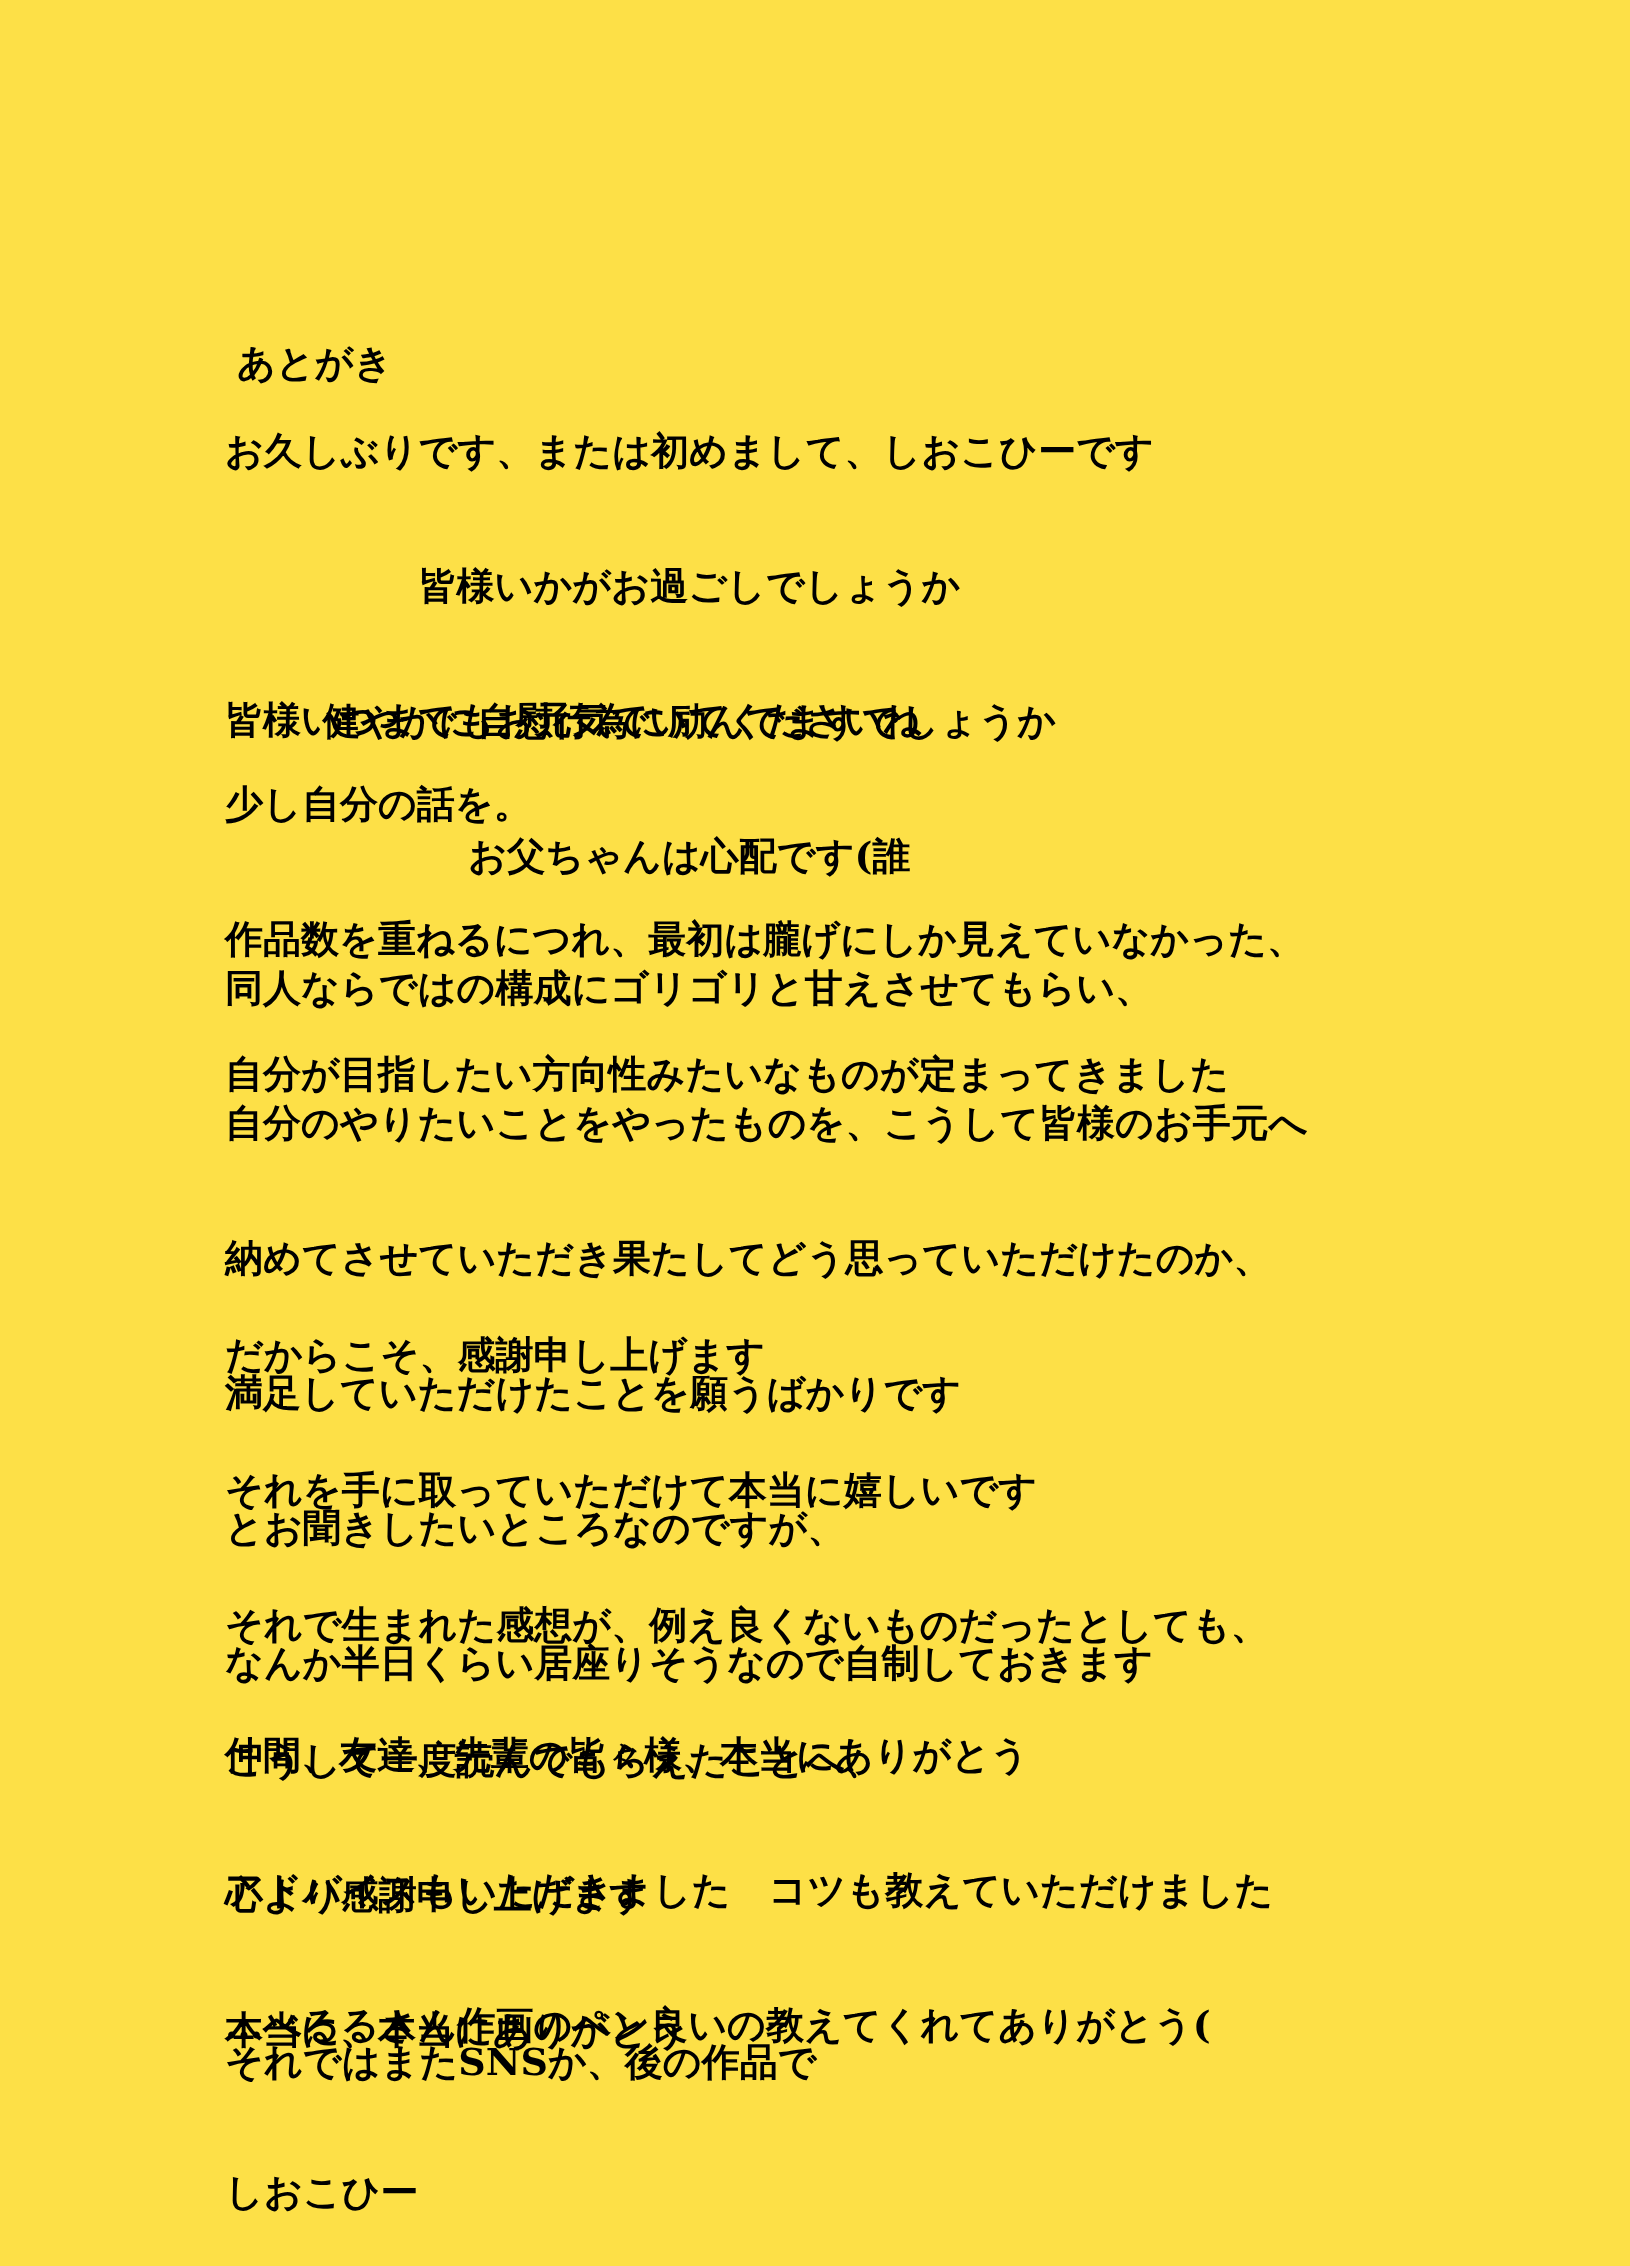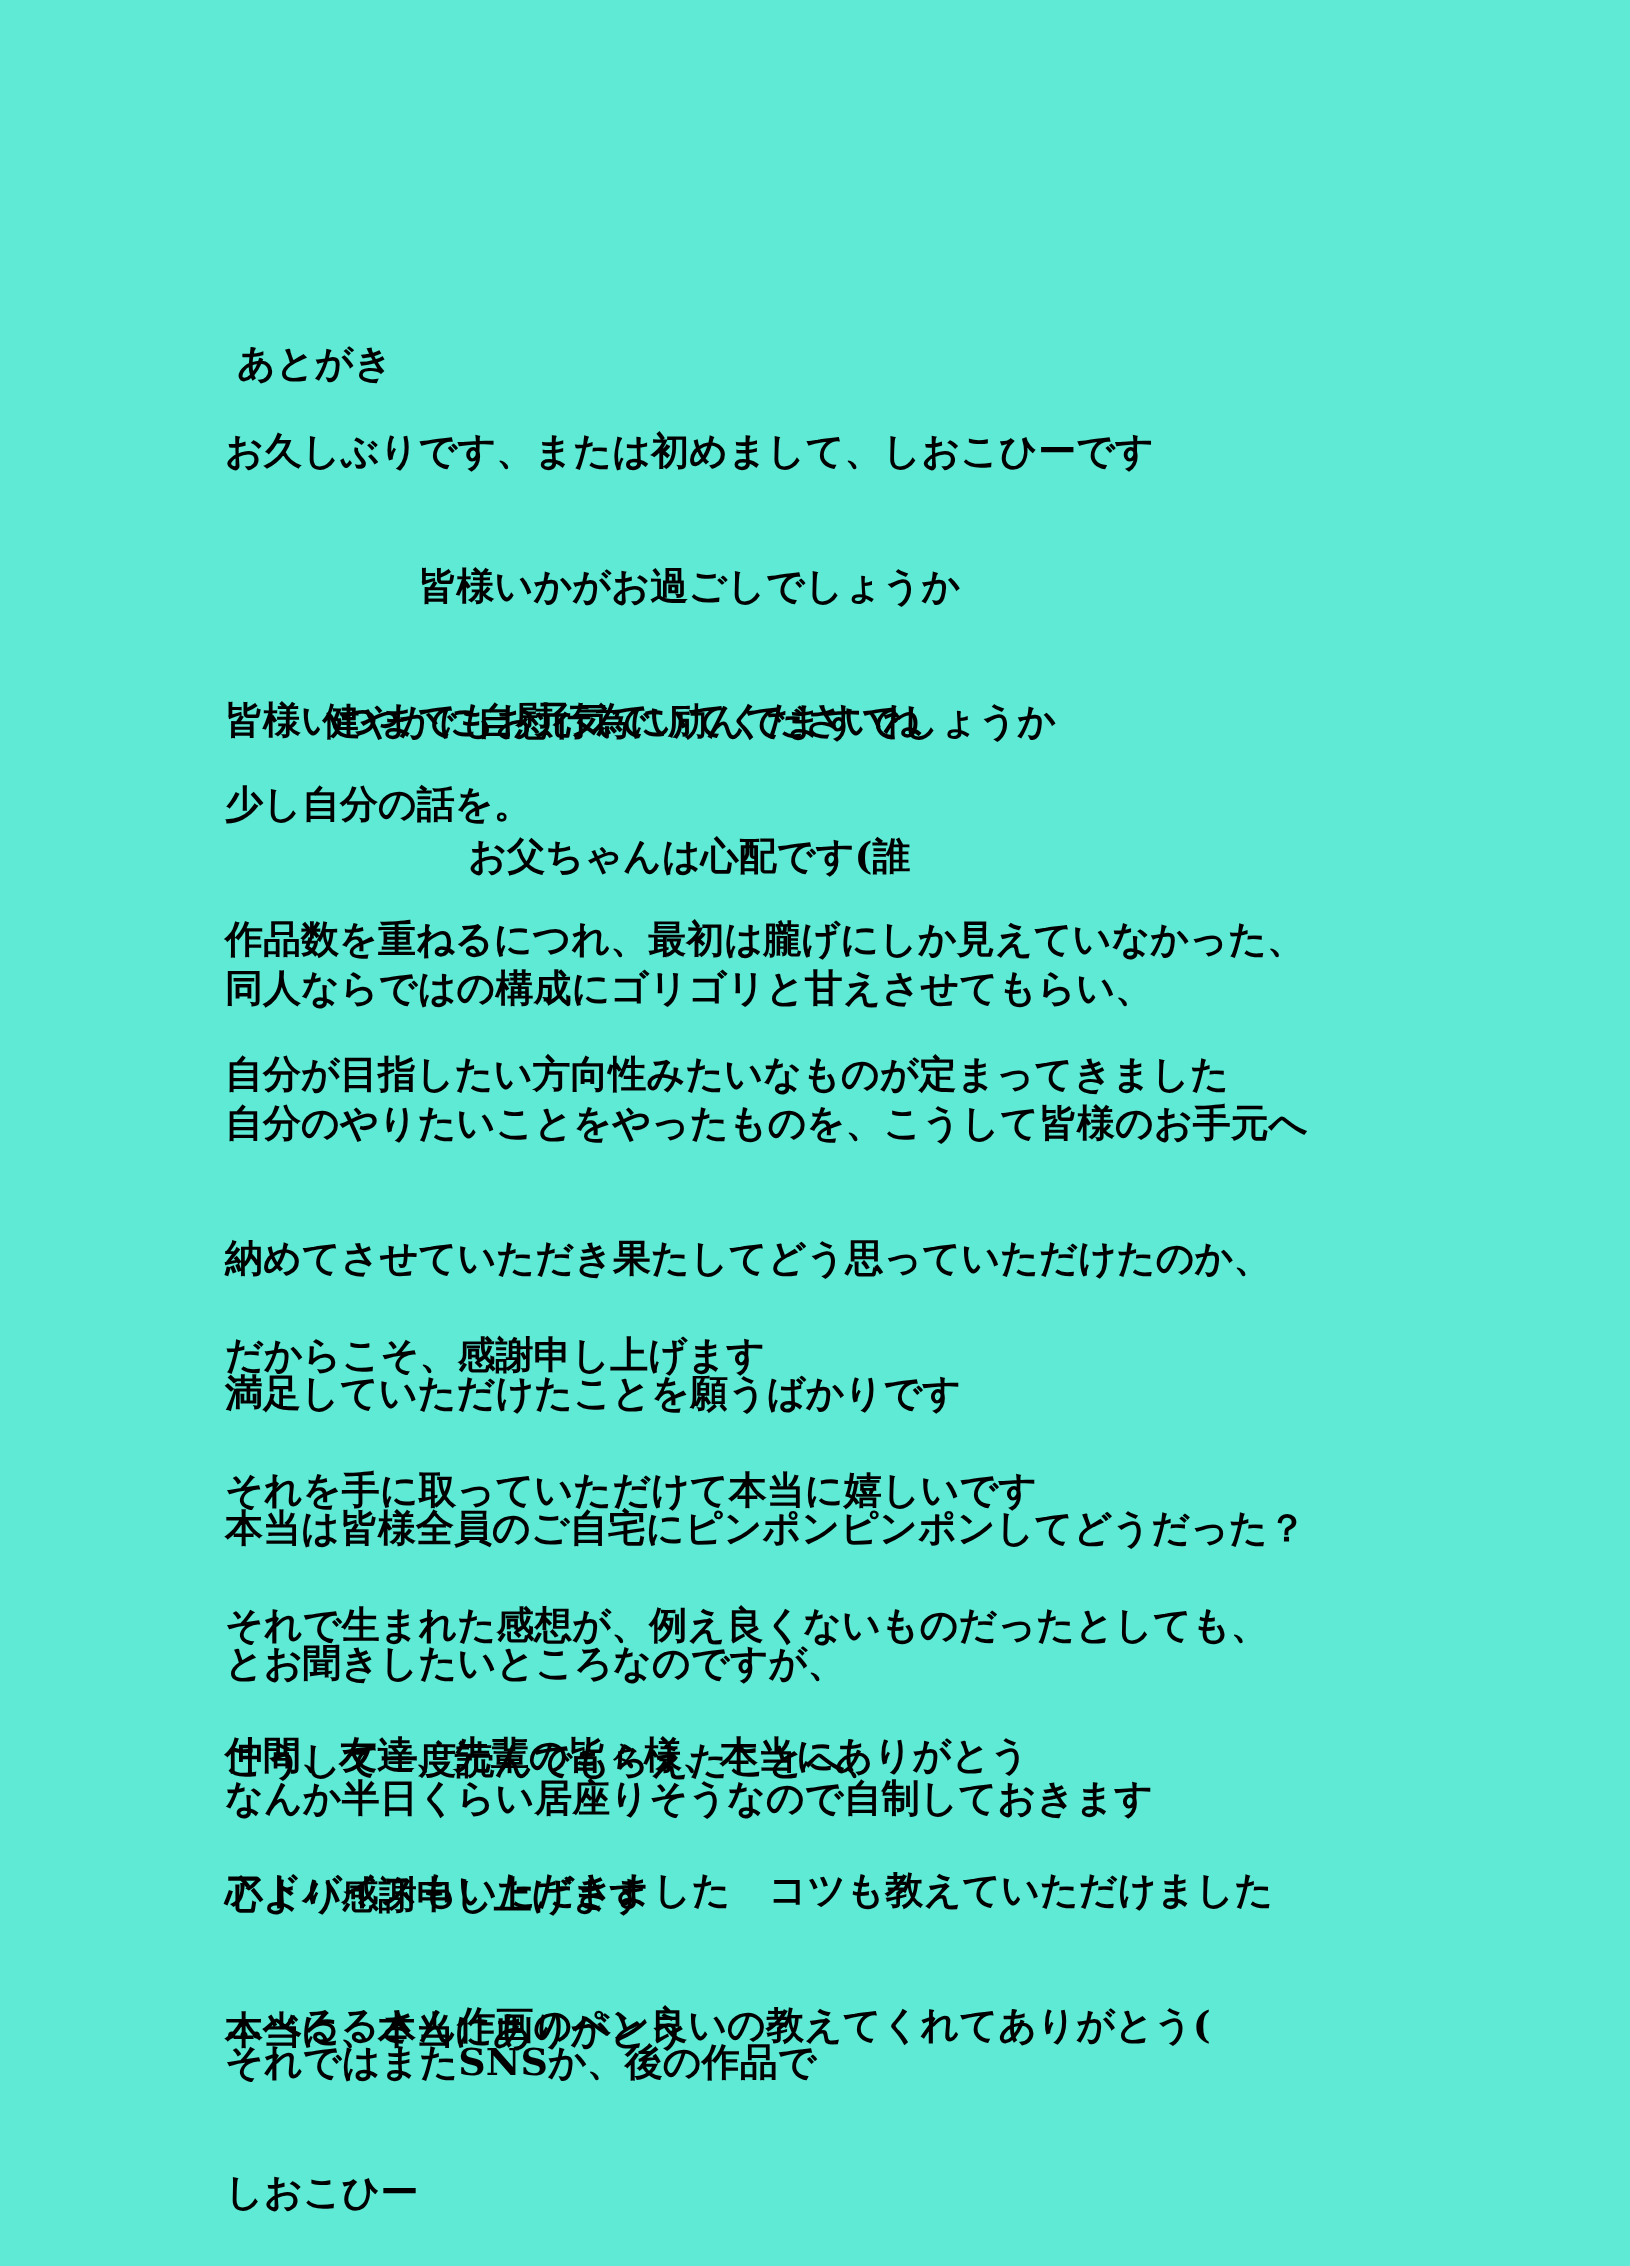--- a/index.html
+++ b/index.html
@@ -13,21 +13,21 @@
     height: 2267px;
     overflow: hidden;
     font-family: "DejaVu Serif", "Liberation Serif", serif;
   }
   .page {
     position: absolute;
     left: 0;
     top: 0;
     width: 1630px;
     height: 2267px;
-    background: #5eead4;
+    background: #fde047;
   }
   .para {
     position: absolute;
     left: 225px;
     color: #000000;
     font-size: 38px;
     font-weight: bold;
     line-height: 45px;
     white-space: pre;
     letter-spacing: 0;
@@ -72,21 +72,20 @@
 
   <div id="p2" class="para">
     <div class="line">皆様いつまでもお元気でいてくださいね</div>
   </div>
 
   <div id="p4" class="para">
     <div class="line">同人ならではの構成にゴリゴリと甘えさせてもらい、</div>
     <div class="line">自分のやりたいことをやったものを、こうして皆様のお手元へ</div>
     <div class="line">納めてさせていただき果たしてどう思っていただけたのか、</div>
     <div class="line">満足していただけたことを願うばかりです</div>
-    <div class="line">本当は皆様全員のご自宅にピンポンピンポンしてどうだった？</div>
     <div class="line">とお聞きしたいところなのですが、</div>
     <div class="line">なんか半日くらい居座りそうなので自制しておきます</div>
   </div>
 
   <div id="p5" class="para">
     <div class="line">だからこそ、感謝申し上げます</div>
     <div class="line">それを手に取っていただけて本当に嬉しいです</div>
     <div class="line">それで生まれた感想が、例え良くないものだったとしても、</div>
     <div class="line">こうして一度読んでもらえたことへ、</div>
     <div class="line">心より感謝申し上げます</div>

